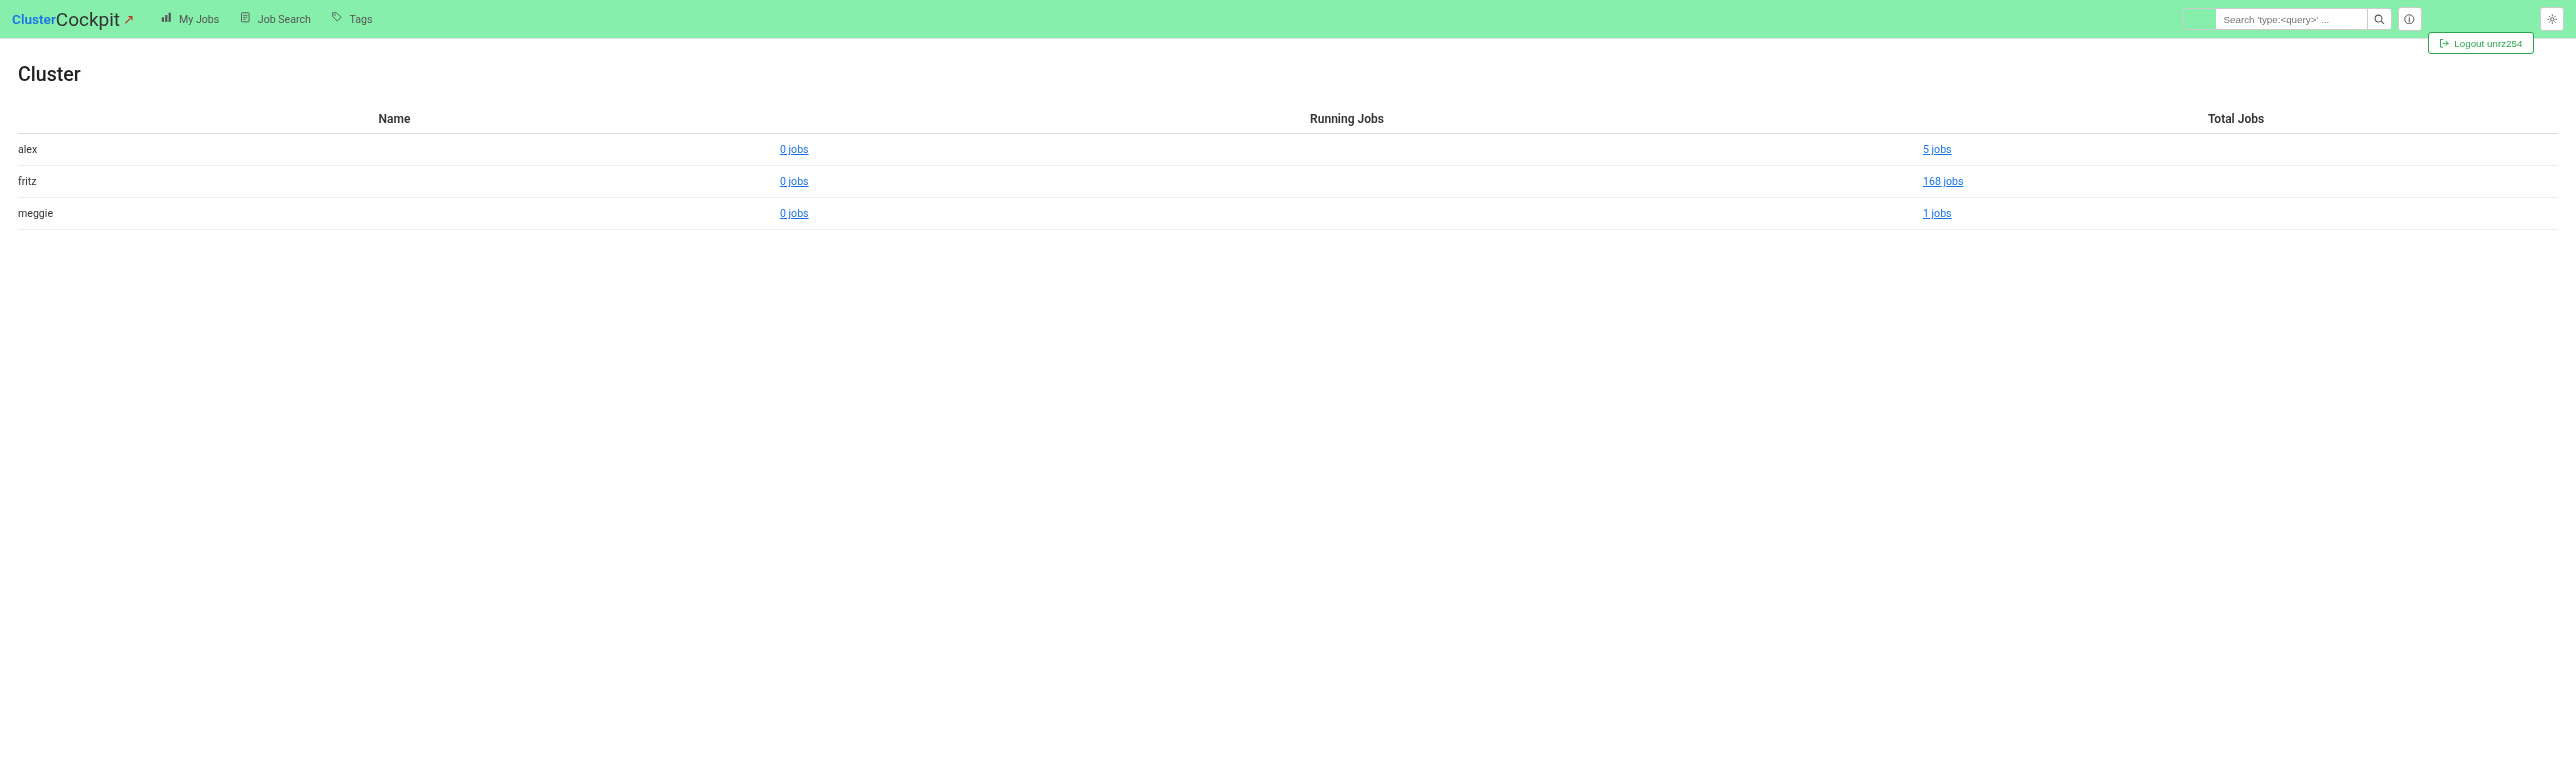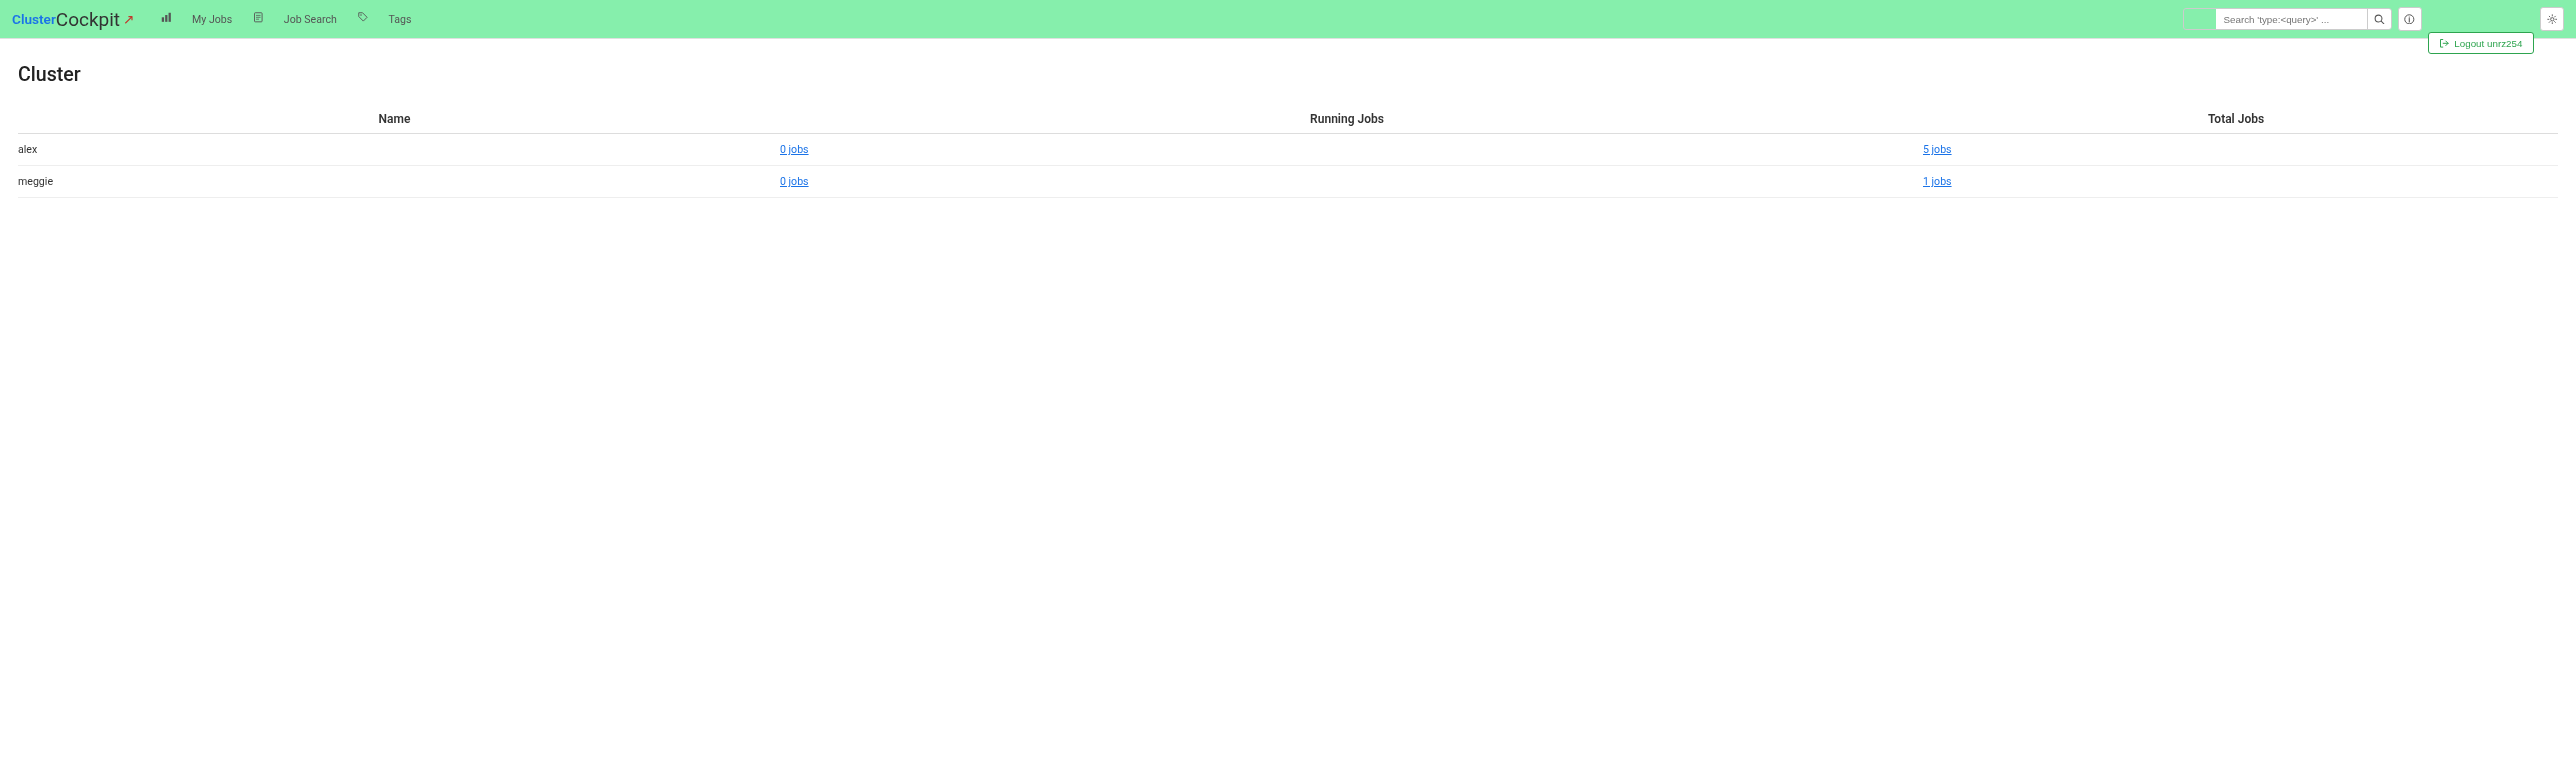--- a/index.html
+++ b/index.html
@@ -52,21 +52,21 @@
 
     .nav {
       display: flex;
       align-items: center;
       gap: 3px;
     }
 
     .nav-item {
       display: flex;
       align-items: center;
-      gap: 20px;
+      gap: 7px;
       padding: 4.5px 9px;
       text-decoration: none;
       color: #555;
       font-size: 10.6px;
       border-radius: 3px;
       cursor: pointer;
     }
 
     .nav-item .nav-icon {
       font-size: 10.6px;
@@ -284,20 +284,25 @@
         <th>Total Jobs</th>
       </tr>
     </thead>
     <tbody id="table-body">
     <tr>
           <td>alex</td>
           <td><a href="#">0 jobs</a></td>
           <td><a href="#">5 jobs</a></td>
         </tr>
         <tr>
+          <td>fritz</td>
+          <td><a href="#">0 jobs</a></td>
+          <td><a href="#">168 jobs</a></td>
+        </tr>
+        <tr>
           <td>meggie</td>
           <td><a href="#">0 jobs</a></td>
           <td><a href="#">1 jobs</a></td>
         </tr>
       </tbody>
   </table>
 </main>
 
 
 </body></html>

